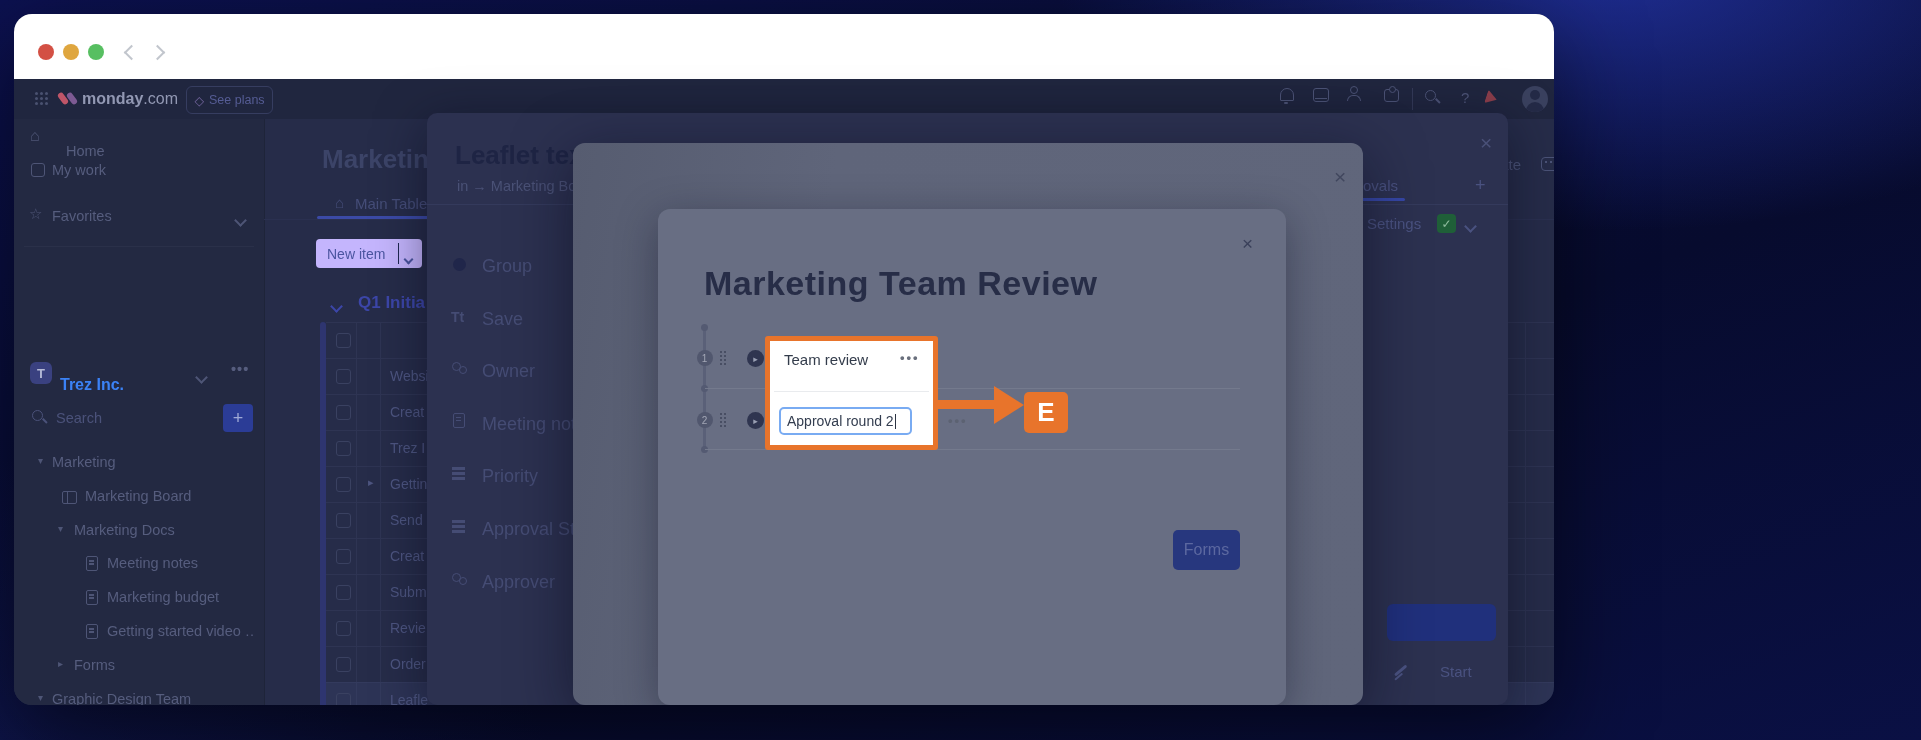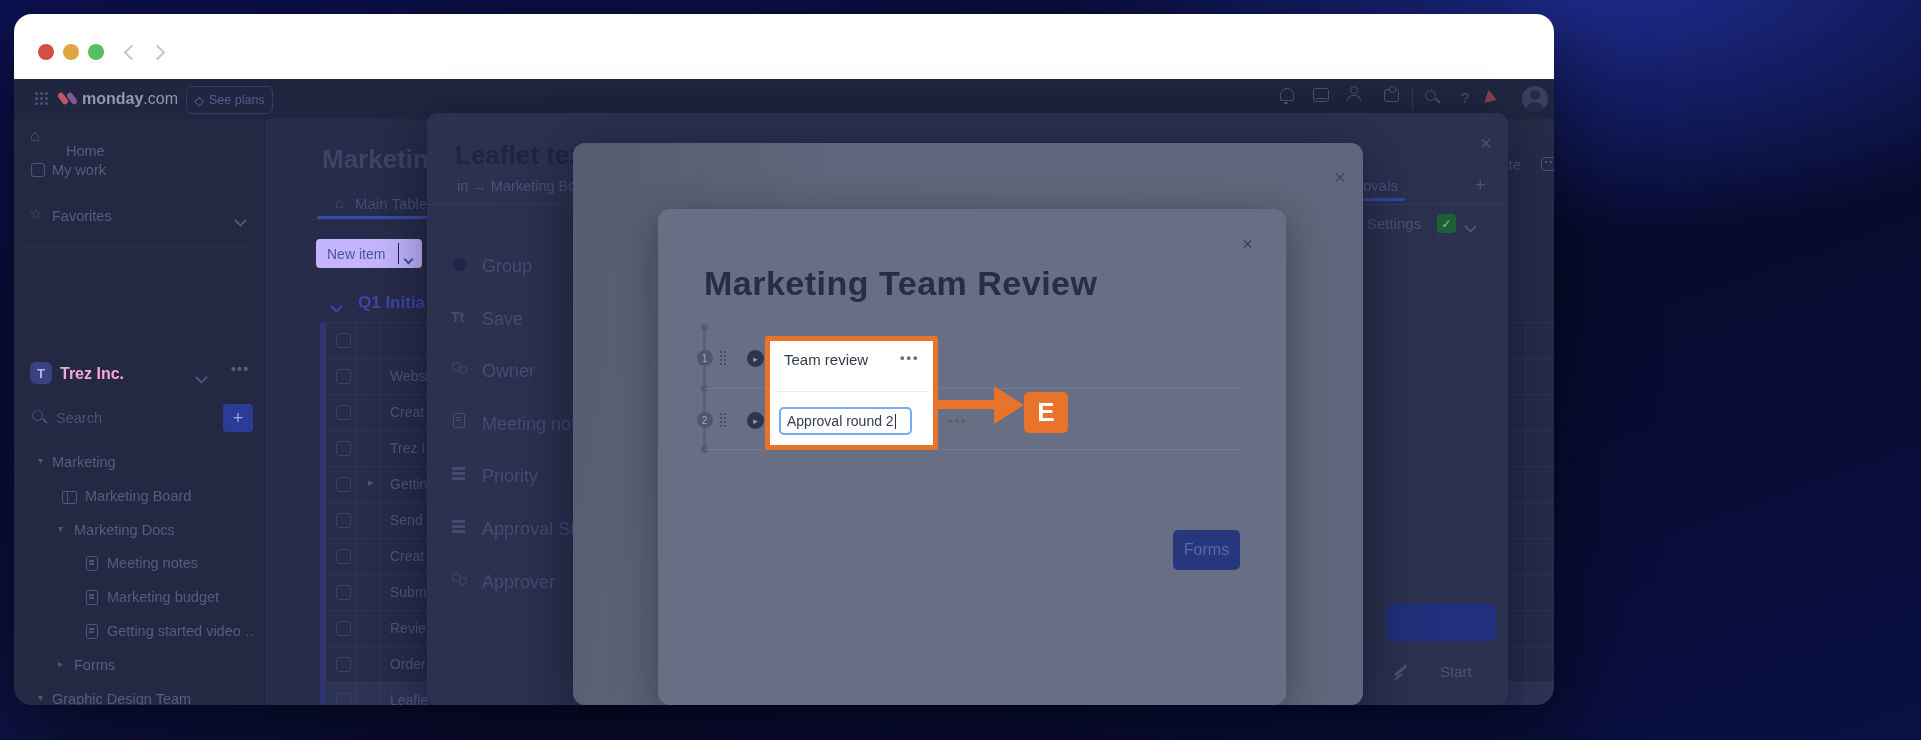--- a/index.html
+++ b/index.html
@@ -163,21 +163,21 @@
           <div style="position:absolute;left:16px;top:8px;font-size:16px;color:#4e5576;">⌂</div>
           <div class="sbtxt" style="left:52px;top:10px;margin-top:14px;">Home</div>
           <div style="position:absolute;left:17px;top:44px;width:12px;height:12px;border:1.5px solid #4e5576;border-radius:3px;"></div>
           <div class="sbtxt" style="left:38px;top:43px;">My work</div>
           <div style="position:absolute;left:15px;top:86px;font-size:15px;color:#4e5576;">☆</div>
           <div class="sbtxt" style="left:38px;top:89px;">Favorites</div>
           <div style="position:absolute;left:222px;top:92px;color:#4e5576;"><span class="chev"></span></div>
         </div>
       <div class="abs" style="left:10px;top:127px;width:230px;height:1px;background:#2a3049;"></div>
       <div class="tav">T</div>
-      <div class="sbtxt" style="left:46px;top:246px;font-size:16px;font-weight:600;color:#f9a8d4;">Trez Inc.</div>
+      <div class="sbtxt" style="left:46px;top:257px;font-size:16px;font-weight:600;color:#3b82f6;">Trez Inc.</div>
       <div class="abs" style="left:183px;top:249px;color:#4e5576;"><span class="chev"></span></div>
       <div class="sbtxt" style="left:217px;top:242px;letter-spacing:1px;font-weight:bold;">•••</div>
       <div class="tbicon mag" style="left:18px;top:291px;color:#4b527a;"></div>
       <div class="sbtxt" style="left:42px;top:291px;color:#4b527a;">Search</div>
       <div class="plusbtn">+</div>
       <div id="sbtree">
           <div class="caret" style="position:absolute;left:24px;top:336px;">▾</div>
           <div class="sbtxt" style="left:38px;top:335px;max-width:202px;overflow:hidden;">Marketing</div>
           <div style="position:absolute;left:48px;top:370.8px;color:#4e5576;"><span class="iboard"></span></div>
           <div class="sbtxt" style="left:71px;top:368.8px;max-width:169px;overflow:hidden;">Marketing Board</div>

